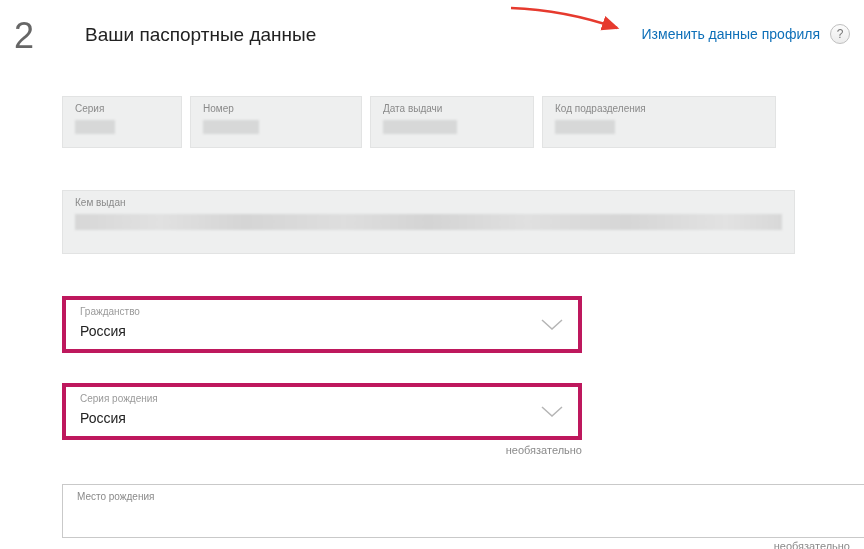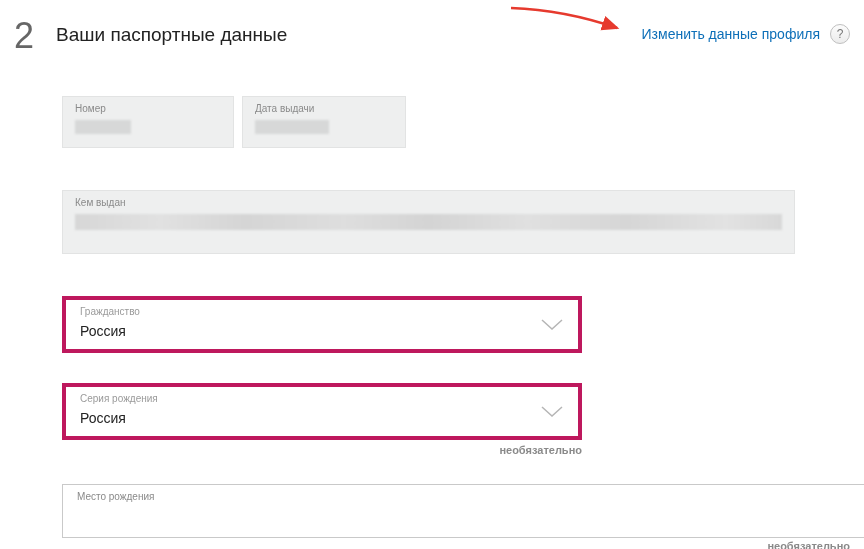--- a/index.html
+++ b/index.html
@@ -26,20 +26,21 @@
       font-size: 36px;
       font-weight: 300;
       color: #666;
       line-height: 1;
     }
     .section-title {
       font-size: 19px;
       color: #222;
       font-weight: 400;
       padding-top: 6px;
+      margin-left: 29px;
     }
     .header-right {
       display: flex;
       align-items: center;
       gap: 10px;
       padding-top: 6px;
     }
     .change-link {
       color: #0d6fb8;
       font-size: 14px;
@@ -129,21 +130,20 @@
     .text-box {
       border: 1px solid #c9c9c9;
       width: 804px;
       padding: 6px 14px 10px 14px;
       min-height: 54px;
     }
     .optional-note {
       font-size: 11px;
       color: #8a8a8a;
       text-align: right;
-      font-weight: bold;
     }
     .opt1 { width: 520px; margin-bottom: 28px; }
     .opt2 { width: 836px; margin-top: 2px; }
     .group { margin-bottom: 0; }
     .gap1 { margin-bottom: 30px; }
   </style>
 </head>
 <body>
 
 <div class="header-row">
@@ -162,27 +162,35 @@
     <marker id="ah" markerWidth="8" markerHeight="8" refX="6" refY="3" orient="auto">
       <path d="M0,0 L7,3 L0,6 Z" fill="#e63a2e"></path>
     </marker>
   </defs>
   <path d="M 6 8 Q 60 10 112 28" stroke="#e63a2e" stroke-width="2.5" fill="none" marker-end="url(#ah)"></path>
 </svg>
 
 <div class="content">
 
   <div class="row">
+    <div class="gray-box series">
+      <span class="box-label">Серия</span>
+      <div class="blur-val w40"></div>
+    </div>
     <div class="gray-box number">
       <span class="box-label">Номер</span>
       <div class="blur-val w56"></div>
     </div>
     <div class="gray-box date">
       <span class="box-label">Дата выдачи</span>
       <div class="blur-val w74"></div>
+    </div>
+    <div class="gray-box code">
+      <span class="box-label">Код подразделения</span>
+      <div class="blur-val w60"></div>
     </div>
   </div>
 
   <div class="row">
     <div class="gray-box issued">
       <span class="box-label">Кем выдан</span>
       <div class="blur-long"></div>
     </div>
   </div>
 

